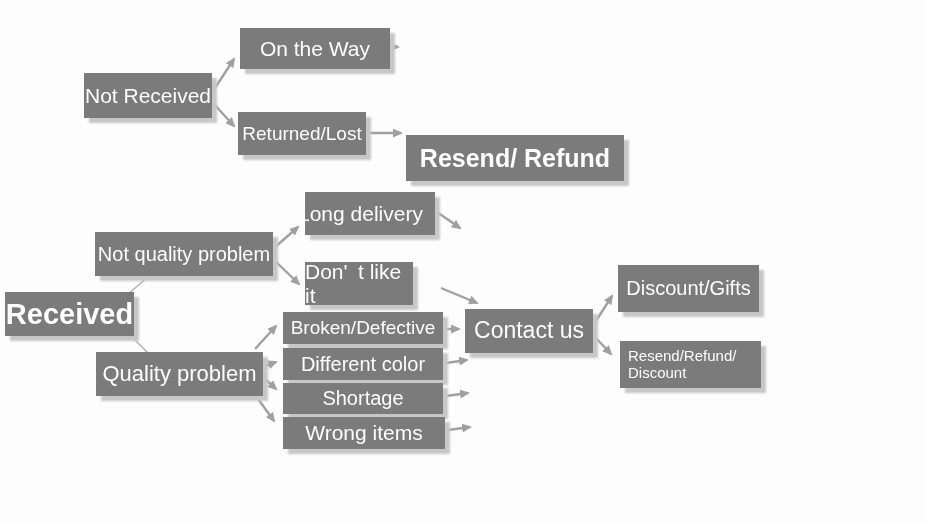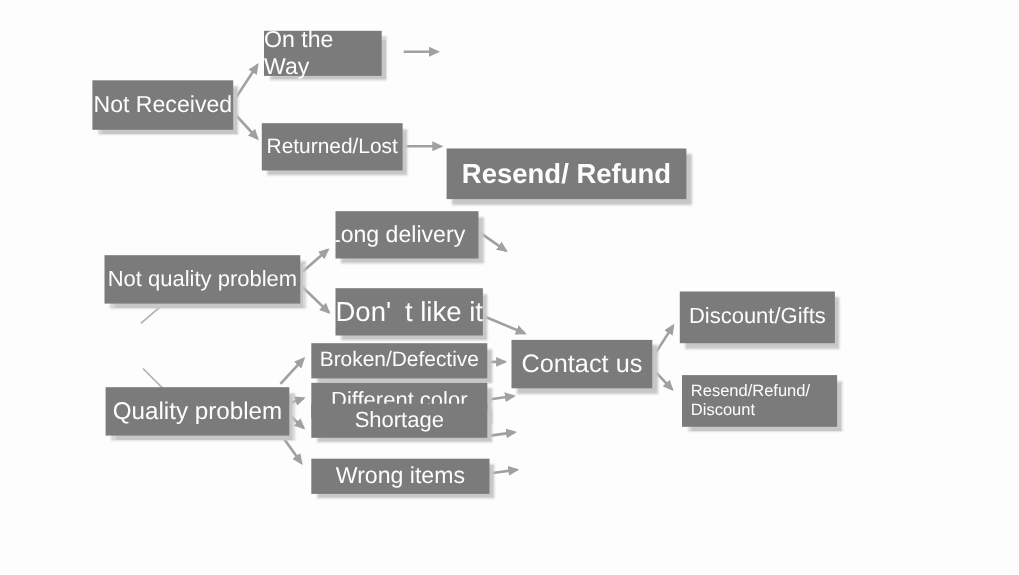--- a/index.html
+++ b/index.html
@@ -81,59 +81,62 @@
       <line x1="448" y1="430" x2="470" y2="427" marker-end="url(#ah)"></line>
       <line x1="594" y1="324" x2="612" y2="296" marker-end="url(#ah)"></line>
       <line x1="594" y1="336" x2="611" y2="354" marker-end="url(#ah)"></line>
     </g>
   </svg>
 
   <div class="node" style="left:84px; top:73px; width:128px; height:45px; font-size:21px;">
     <span>Not Received</span>
   </div>
 
-  <div class="node" style="left:240px; top:28px; width:107px; height:41px; font-size:21px;">
+  <div class="node" style="left:240px; top:28px; width:150px; height:41px; font-size:21px;">
     <span>On the Way</span>
   </div>
 
 
   <div class="node" style="left:238px; top:112px; width:128px; height:43px; font-size:19px;">
     <span>Returned/Lost</span>
   </div>
 
   <div class="node bold" style="left:406px; top:111px; width:218px; height:46px; font-size:25px;margin-top:24px;">
     <span>Resend/ Refund</span>
   </div>
 
   <div class="node" style="left:95px; top:216px; width:178px; height:44px; font-size:20px;margin-top:16px;">
     <span>Not quality problem</span>
   </div>
 
   <div class="node clip-left" style="left:305px; top:192px; width:130px; height:43px; font-size:21px;">
     <span>Long delivery</span>
   </div>
 
-  <div class="node" style="left:305px; top:262px; width:134px; height:43px; font-size:25px;">
+  <div class="node" style="left:305px; top:262px; width:108px; height:43px; font-size:21px;">
     <span>Don' t like it</span>
   </div>
 
+  <div class="node bold" style="left:5px; top:292px; width:129px; height:44px; font-size:29px;">
+    <span>Received</span>
+  </div>
 
   <div class="node" style="left:96px; top:352px; width:167px; height:44px; font-size:22px;">
     <span>Quality problem</span>
   </div>
 
   <div class="node" style="left:283px; top:312px; width:160px; height:32px; font-size:19px;">
     <span>Broken/Defective</span>
   </div>
 
   <div class="node" style="left:283px; top:348px; width:160px; height:32px; font-size:20px;">
     <span>Different color</span>
   </div>
 
-  <div class="node" style="left:283px; top:367px; width:160px; height:31px; font-size:20px;">
+  <div class="node" style="left:283px; top:383px; width:160px; height:31px; font-size:20px;">
     <span>Shortage</span>
   </div>
 
   <div class="node" style="left:283px; top:417px; width:162px; height:32px; font-size:21px;">
     <span>Wrong items</span>
   </div>
 
   <div class="node" style="left:465px; top:309px; width:128px; height:44px; font-size:23px;">
     <span>Contact us</span>
   </div>

